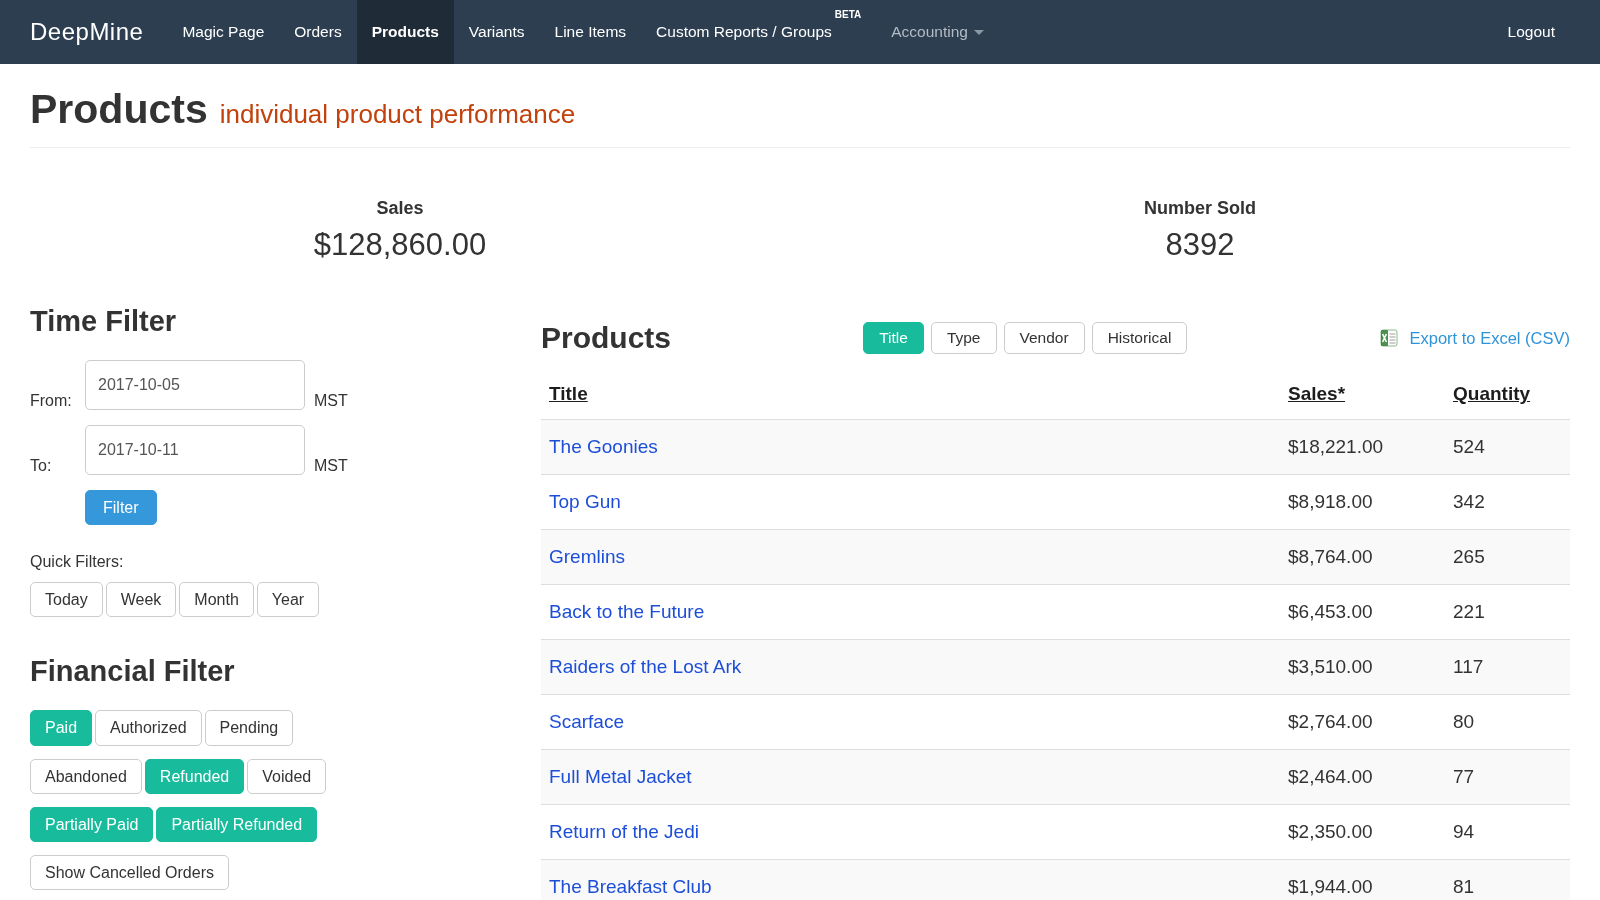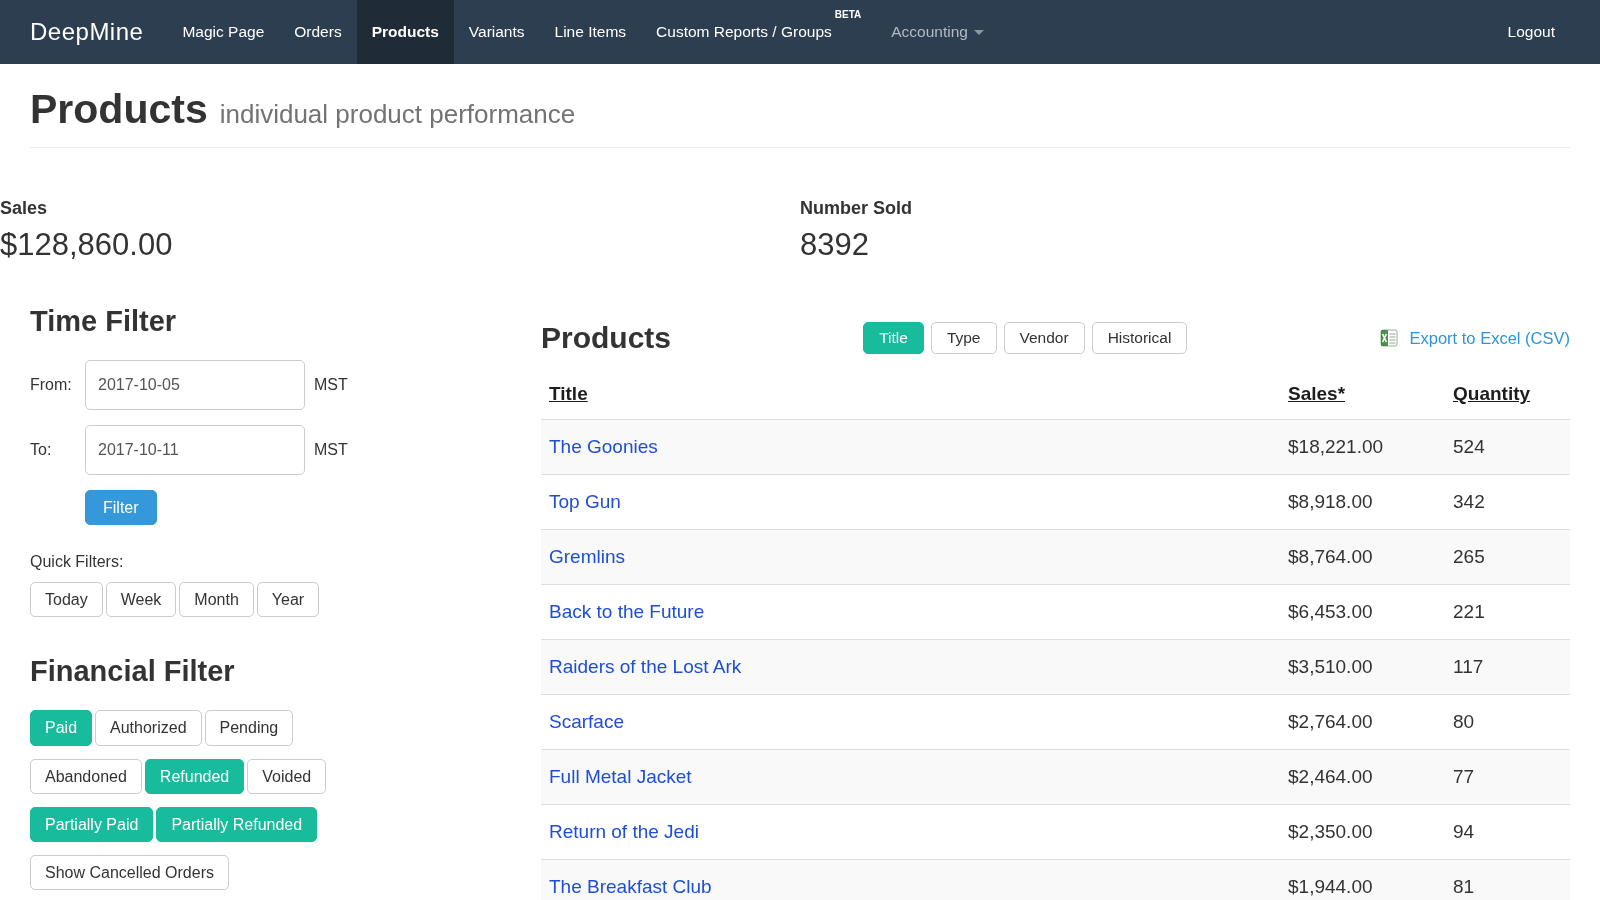--- a/index.html
+++ b/index.html
@@ -35,36 +35,36 @@
     display: inline-block; margin-left: 6px;
     width: 0; height: 0;
     border-left: 5px solid transparent; border-right: 5px solid transparent;
     border-top: 5px solid #8a97a4;
   }
   .nav-spacer { flex: 1; }
 
   
   .page-header { margin: 0 30px; padding: 22px 0 14px; border-bottom: 1px solid #ededed; }
   .page-header h1 { margin: 0; font-size: 41px; font-weight: 700; color: #333; display: inline; }
-  .page-header .subtitle { font-size: 26px; color: #737373; margin-left: 12px; font-weight: 400; }
+  .page-header .subtitle { font-size: 26px; color: #c2410c; margin-left: 12px; font-weight: 400; }
 
   
   .stats-row { display: flex; margin-top: 50px; }
-  .stat { flex: 1; }
+  .stat { flex: 1; text-align: center; }
   .stat-label { font-size: 18px; font-weight: 700; }
   .stat-value { font-size: 31px; font-weight: 400; margin-top: 8px; }
 
   
   .content { display: flex; padding: 0 30px; margin-top: 42px; align-items: flex-start; }
   .sidebar { width: 511px; flex: none; padding-right: 40px; }
   .main { flex: 1; padding-top: 16px; }
 
   
   .section-heading { font-size: 29px; font-weight: 700; margin: 0 0 22px; color: #333; }
-  .form-row { display: flex; align-items: center; margin-bottom: 15px; }
+  .form-row { display: flex; align-items: flex-end; margin-bottom: 15px; }
   .form-row label { width: 55px; font-size: 16px; flex: none; }
   .date-input {
     width: 220px; height: 50px; border: 1px solid #ccc; border-radius: 5px;
     padding: 0 12px; font-size: 16px; color: #555;
     font-family: "Liberation Sans", sans-serif; outline: none;
   }
   .tz { margin-left: 9px; font-size: 16px; }
   .btn {
     display: inline-block; border-radius: 5px; font-size: 16px;
     padding: 7px 14px; border: 1px solid #ccc; background: #fff; color: #333;

